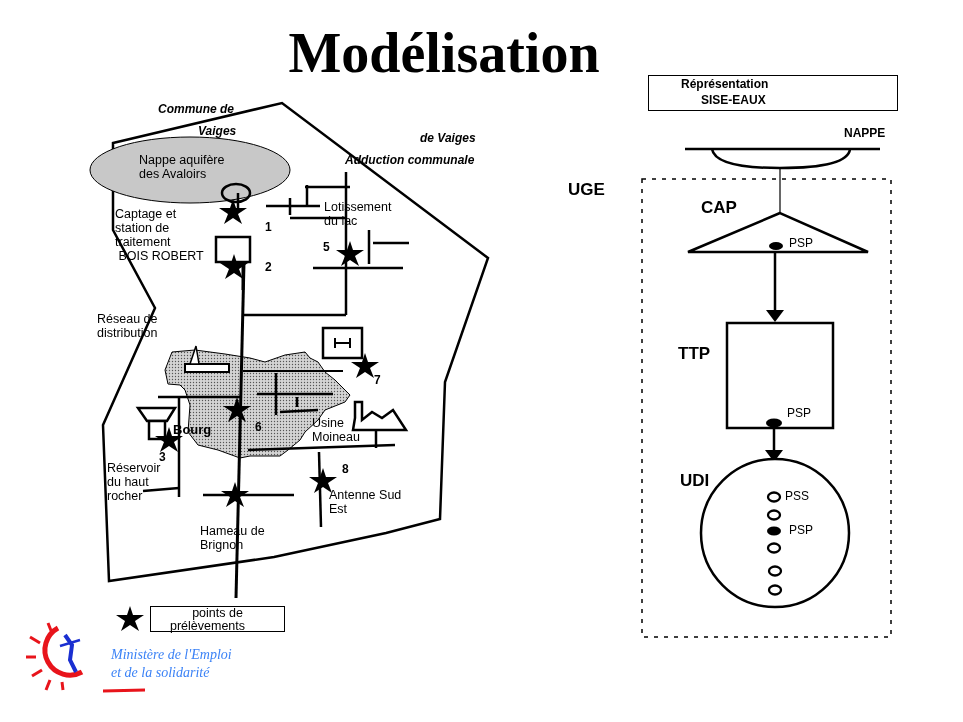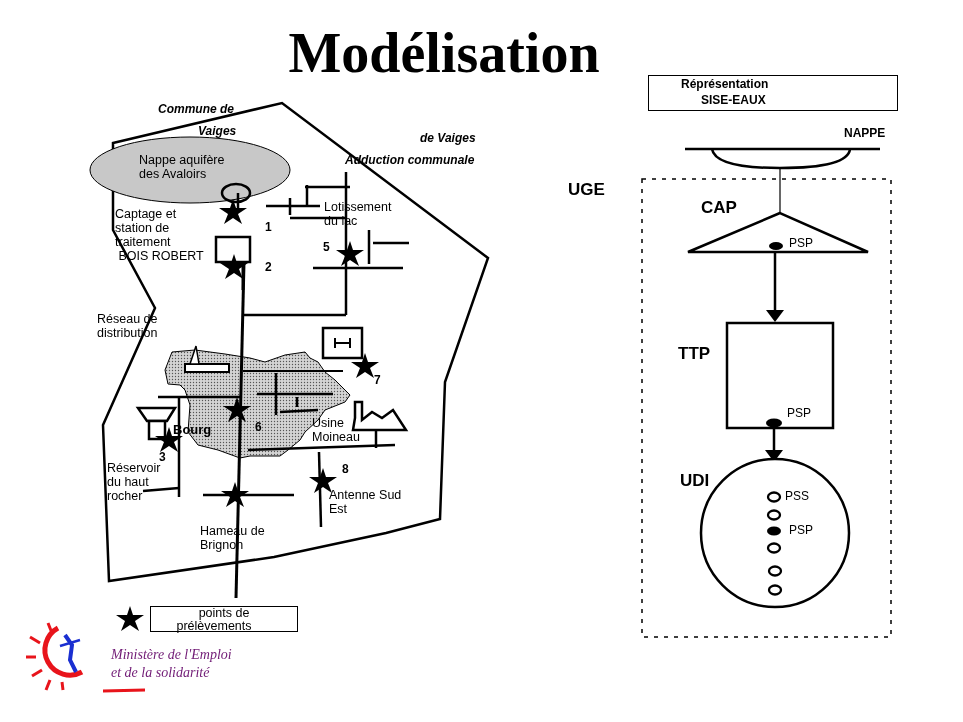--- a/index.html
+++ b/index.html
@@ -6,22 +6,22 @@
   body { width:963px; height:722px; position:relative; overflow:hidden; font-family:"Liberation Sans", sans-serif; color:#000; }
   .abs { position:absolute; white-space:nowrap; }
   #title { left:0; width:888px; top:18px; text-align:center; font-family:"Liberation Serif", serif; font-weight:bold; font-size:56px; line-height:70px; }
   svg#diagram { position:absolute; left:0; top:0; }
   .lbl { font-size:12.5px; line-height:14px; }
   .lbl-b { font-size:12px; font-weight:bold; }
   .lbl-bi { font-size:12px; font-weight:bold; font-style:italic; line-height:22px; }
   .num { font-size:12px; font-weight:bold; }
   .big { font-size:17px; font-weight:bold; }
   .psp { font-size:12px; }
-  .ministry { font-family:"Liberation Serif", serif; font-style:italic; font-size:14px; line-height:18px; color:#701a75; }
-  .legend-box { border:1.5px solid #000; width:148px; height:26px; text-align:center; font-size:12.5px; line-height:13px; box-sizing:border-box; }
+  .ministry { font-family:"Liberation Serif", serif; font-style:italic; font-size:14px; line-height:18px; color:#3b82f6; }
+  .legend-box { border:1.5px solid #000; width:135px; height:26px; text-align:center; font-size:12.5px; line-height:13px; box-sizing:border-box; }
   .repr-box { border:1.5px solid #000; width:250px; height:36px; box-sizing:border-box; font-size:12px; font-weight:bold; }
 </style>
 </head>
 <body>
 
 <div id="title" class="abs">Modélisation</div>
 
 <svg id="diagram" width="963" height="722" viewBox="0 0 963 722">
   <defs>
     <pattern id="dots" width="3" height="3" patternUnits="userSpaceOnUse">

